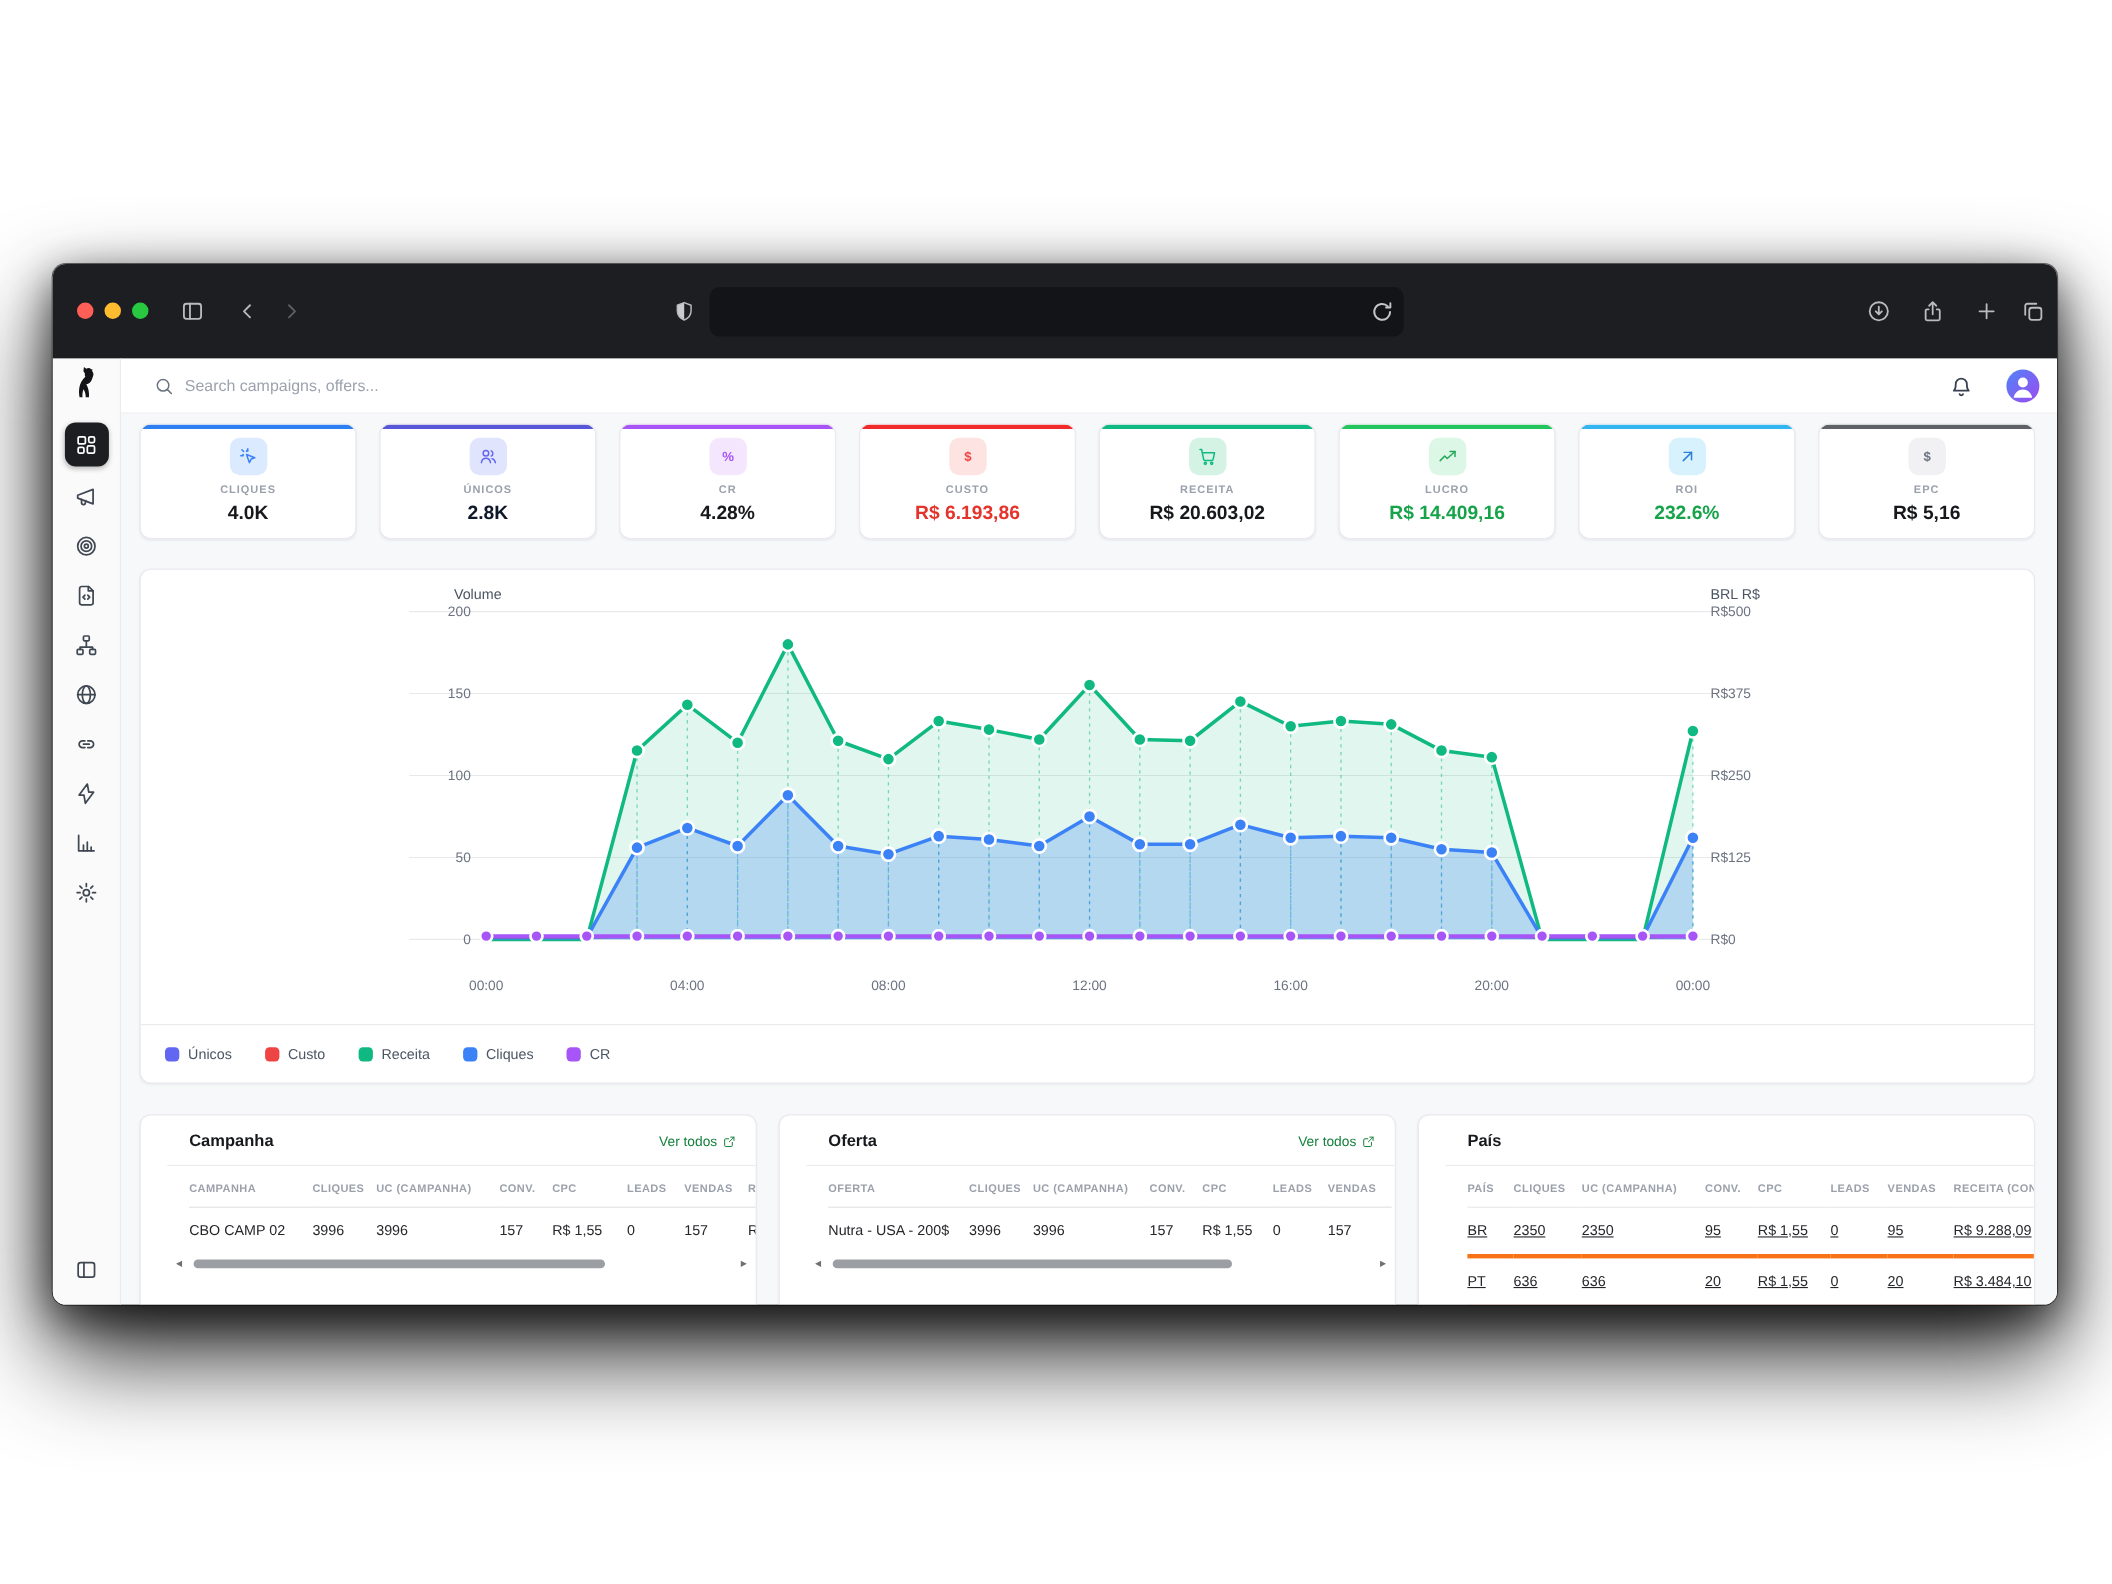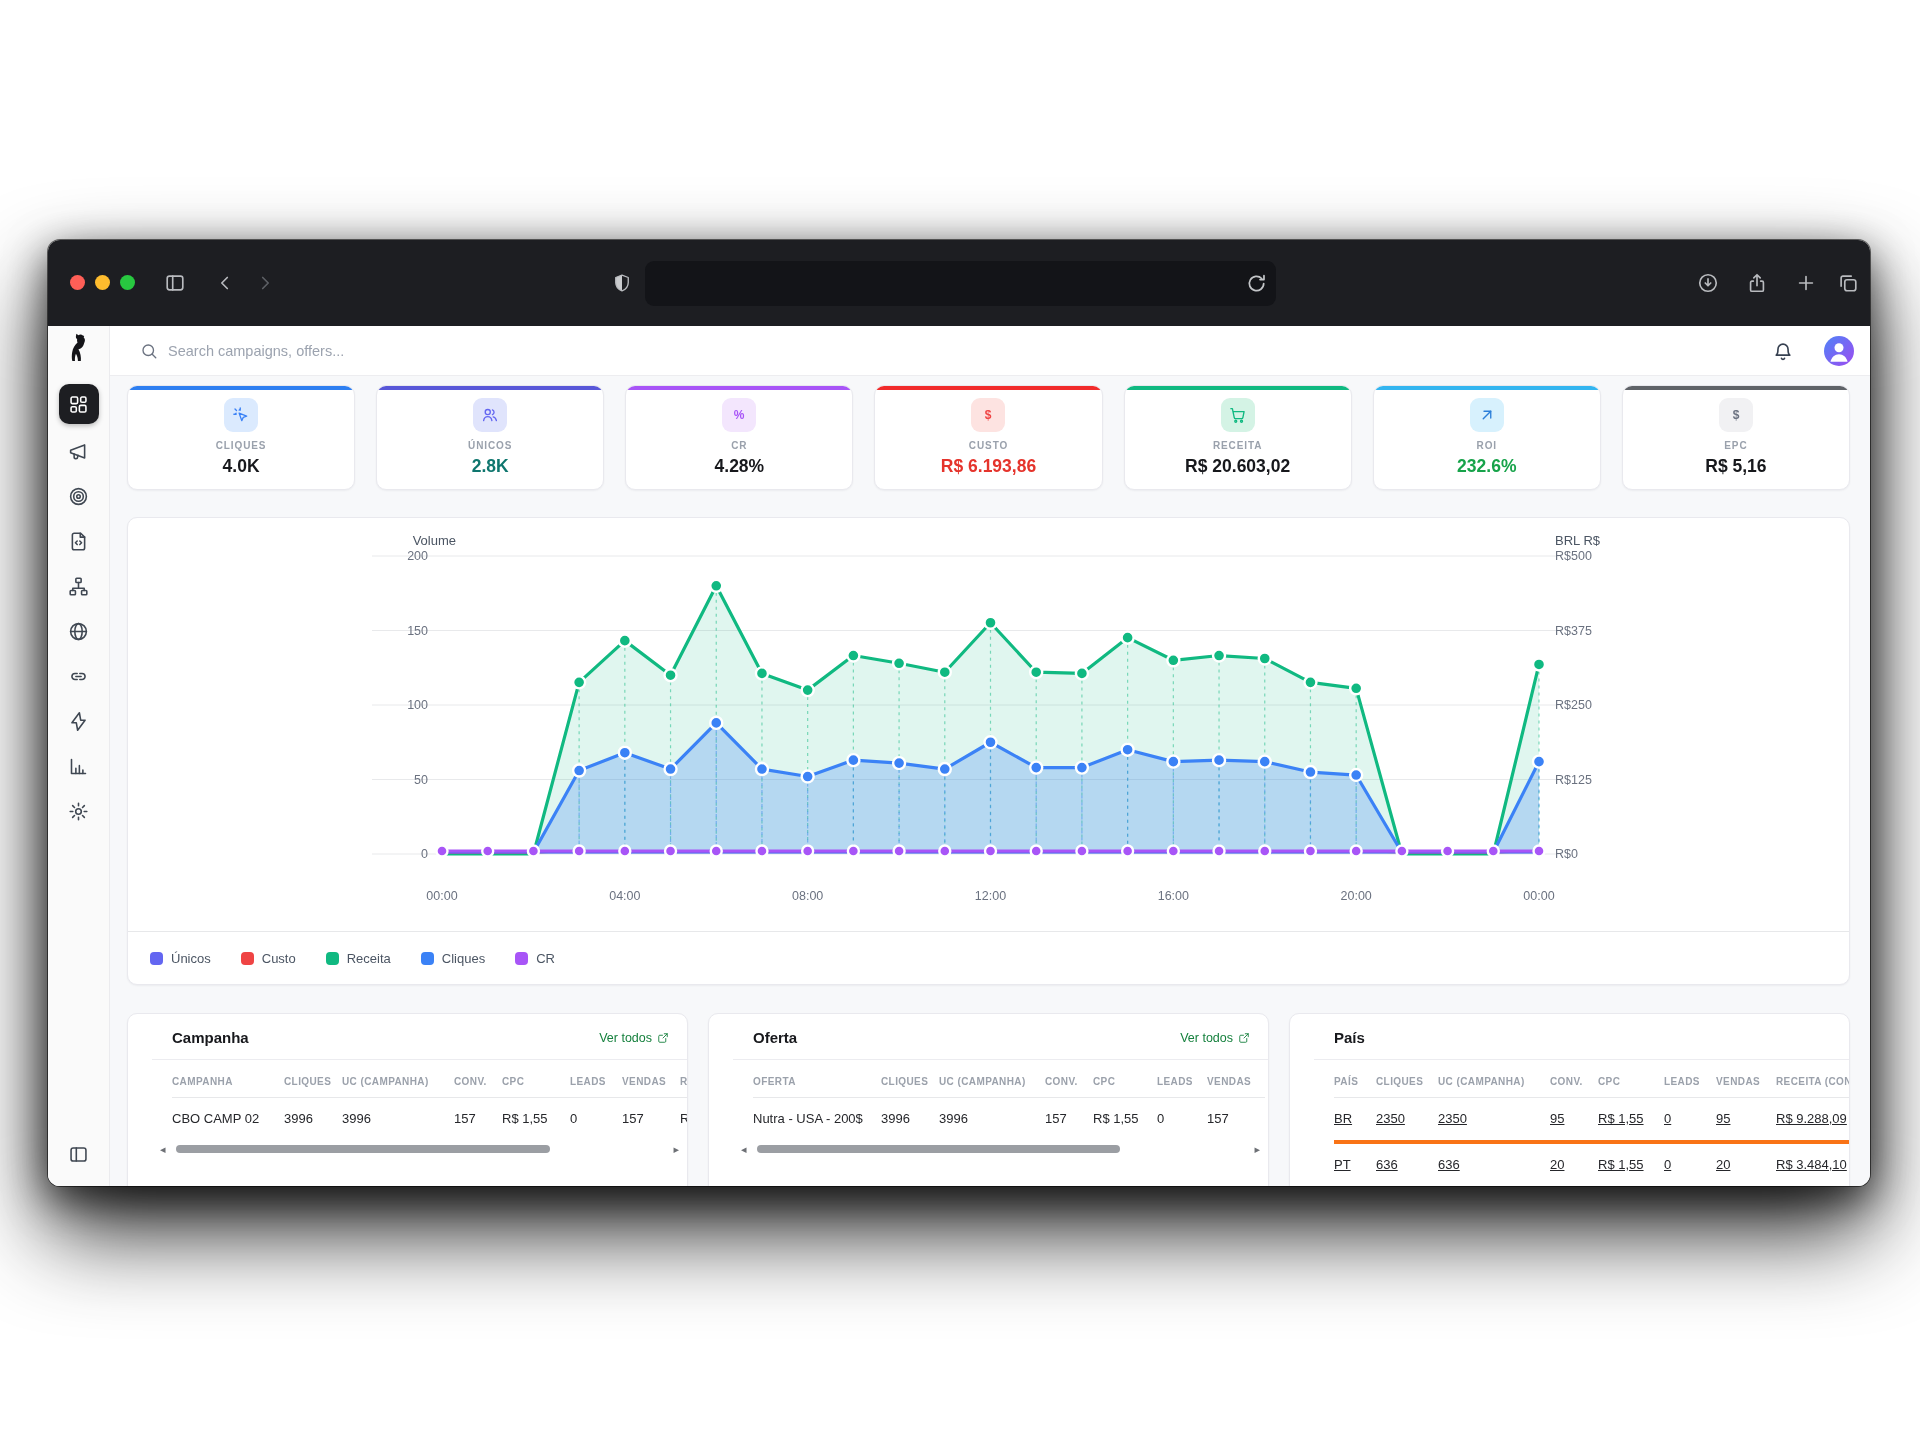--- a/index.html
+++ b/index.html
@@ -259,21 +259,21 @@
                 <div class="accent" style="background: rgb(88, 87, 216);"></div>
                 <div class="ibox" style="background: rgb(224, 228, 252); color: rgb(99, 102, 241);">
                   <svg viewBox="0 0 24 24" fill="none" stroke="currentColor" stroke-width="1.8" stroke-linecap="round" stroke-linejoin="round">
                     <circle cx="9" cy="8" r="3.4"></circle>
                     <path d="M3.5 19.5c.5-3.3 2.7-5.3 5.5-5.3s5 2 5.5 5.3"></path>
                     <path d="M15.3 5.2a3.4 3.4 0 0 1 0 6.3"></path>
                     <path d="M16.3 14.6c2.2.5 3.7 2.2 4.2 4.9"></path>
                   </svg>
                 </div>
                 <div class="klabel">ÚNICOS</div>
-                <div class="kvalue" style="color: #0f766e;">2.8K</div>
+                <div class="kvalue" style="color: #0f172a;">2.8K</div>
               </div>
               <div class="kpi">
                 <div class="accent" style="background: rgb(168, 85, 247);"></div>
                 <div class="ibox" style="background: rgb(243, 230, 253); color: rgb(168, 85, 247);">
                   <svg viewBox="0 0 24 24">
                     <text x="12" y="17" text-anchor="middle" font-size="16" font-weight="700" fill="currentColor">%</text>
                   </svg>
                 </div>
                 <div class="klabel">CR</div>
                 <div class="kvalue" style="color: rgb(23, 24, 28);">4.28%</div>
@@ -292,20 +292,31 @@
                 <div class="accent" style="background: rgb(16, 185, 129);"></div>
                 <div class="ibox" style="background: rgb(212, 243, 229); color: rgb(16, 185, 129);">
                   <svg viewBox="0 0 24 24" fill="none" stroke="currentColor" stroke-width="1.8" stroke-linecap="round" stroke-linejoin="round">
                     <path d="M2.5 3.5h2L7 15.5a1.6 1.6 0 0 0 1.6 1.3h8.3a1.6 1.6 0 0 0 1.6-1.3l1.6-8H5.2"></path>
                     <circle cx="9" cy="20.3" r="1.3"></circle>
                     <circle cx="16.7" cy="20.3" r="1.3"></circle>
                   </svg>
                 </div>
                 <div class="klabel">RECEITA</div>
                 <div class="kvalue" style="color: rgb(23, 24, 28);">R$ 20.603,02</div>
+              </div>
+              <div class="kpi">
+                <div class="accent" style="background: rgb(36, 197, 94);"></div>
+                <div class="ibox" style="background: rgb(220, 247, 230); color: rgb(34, 169, 87);">
+                  <svg viewBox="0 0 24 24" fill="none" stroke="currentColor" stroke-width="1.8" stroke-linecap="round" stroke-linejoin="round">
+                    <path d="M3 17l5.5-5.5 3 3L21 6"></path>
+                    <path d="M15 6h6v6"></path>
+                  </svg>
+                </div>
+                <div class="klabel">LUCRO</div>
+                <div class="kvalue" style="color: rgb(23, 163, 74);">R$ 14.409,16</div>
               </div>
               <div class="kpi">
                 <div class="accent" style="background: rgb(51, 181, 240);"></div>
                 <div class="ibox" style="background: rgb(215, 241, 253); color: rgb(43, 127, 217);">
                   <svg viewBox="0 0 24 24" fill="none" stroke="currentColor" stroke-width="1.8" stroke-linecap="round" stroke-linejoin="round">
                     <path d="M7 17L17 7"></path>
                     <path d="M8 7h9v9"></path>
                   </svg>
                 </div>
                 <div class="klabel">ROI</div>

